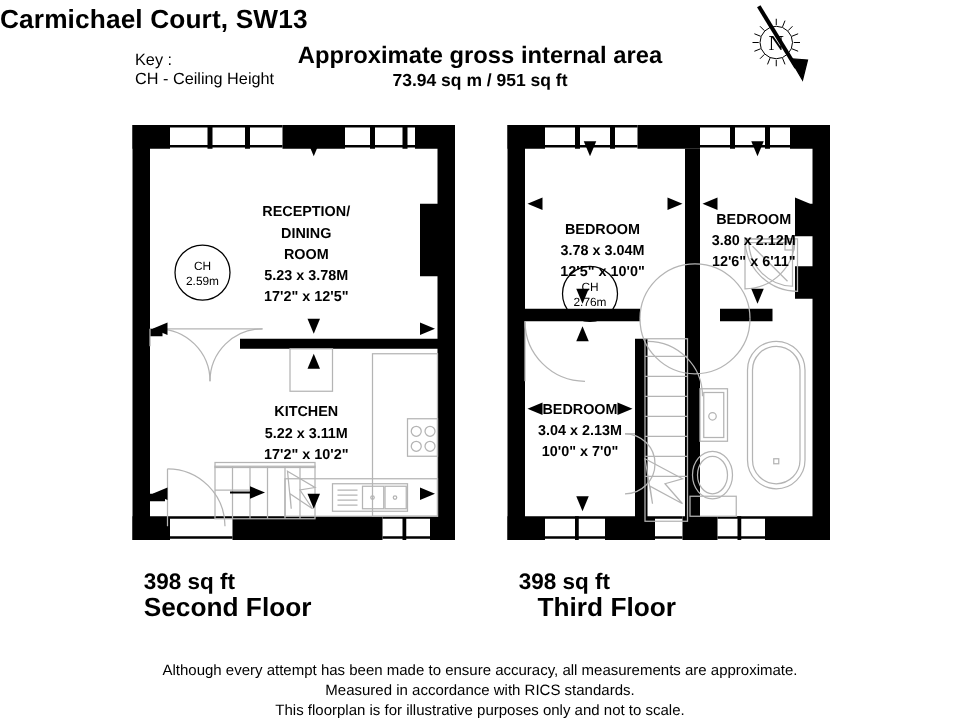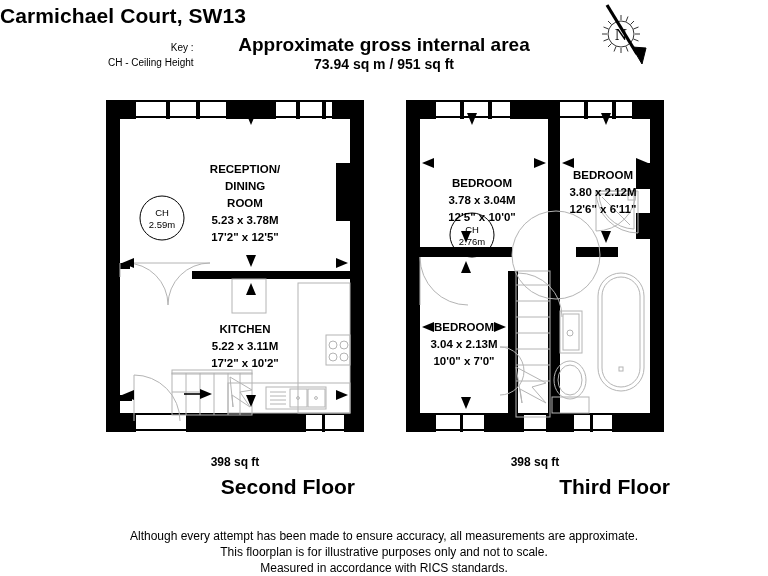--- a/index.html
+++ b/index.html
@@ -32,43 +32,42 @@
     font-weight: bold;
   }
   #area-total {
     left: 0; right: 0; top: 56px;
     text-align: center;
     font-size: 14px;
     font-weight: bold;
   }
   #key-block {
     left: 108px; top: 40px;
-    font-size: 10px;
+    font-size: 13px;
     line-height: 15px;
-    text-align: right;
   }
 
   
   #compass { left: 585px; top: 2px; width: 80px; height: 72px; }
 
   
   .plan { }
   .plan svg { display: block; }
 
   
   .floor-area {
-    font-size: 12px;
-    font-weight: bold;
-    text-align: center;
+    font-size: 18px;
+    font-weight: bold;
+    text-align: left;
     width: 240px;
   }
   .floor-name {
     font-size: 21px;
     font-weight: bold;
-    text-align: right;
+    text-align: left;
     width: 240px;
   }
   #area-left  { left: 115px; top: 455px; }
   #name-left  { left: 115px; top: 475px; }
   #area-right { left: 415px; top: 455px; }
   #name-right { left: 430px; top: 475px; }
 
   
   #disclaimer {
     left: 0; right: 0; top: 528px;
@@ -392,15 +391,15 @@
 </svg>
 </div>
 
 <div class="abs floor-area" id="area-left">398 sq ft</div>
 <div class="abs floor-name" id="name-left">Second Floor</div>
 <div class="abs floor-area" id="area-right">398 sq ft</div>
 <div class="abs floor-name" id="name-right">Third Floor</div>
 
 <div class="abs" id="disclaimer">
   <div>Although every attempt has been made to ensure accuracy, all measurements are approximate.</div>
+  <div>Measured in accordance with RICS standards.</div>
   <div>This floorplan is for illustrative purposes only and not to scale.</div>
-  <div>Measured in accordance with RICS standards.</div>
 </div>
 
 </body></html>

